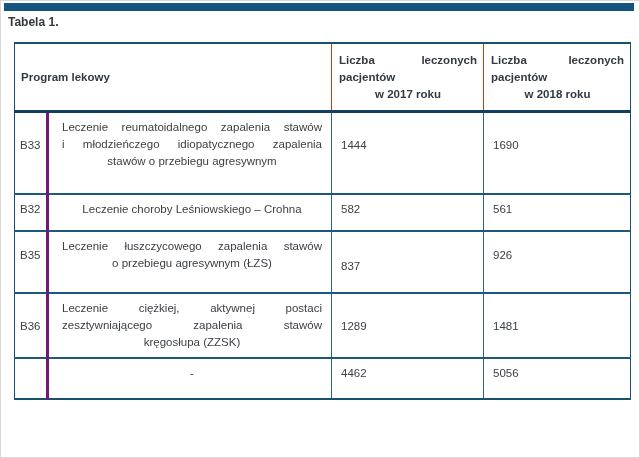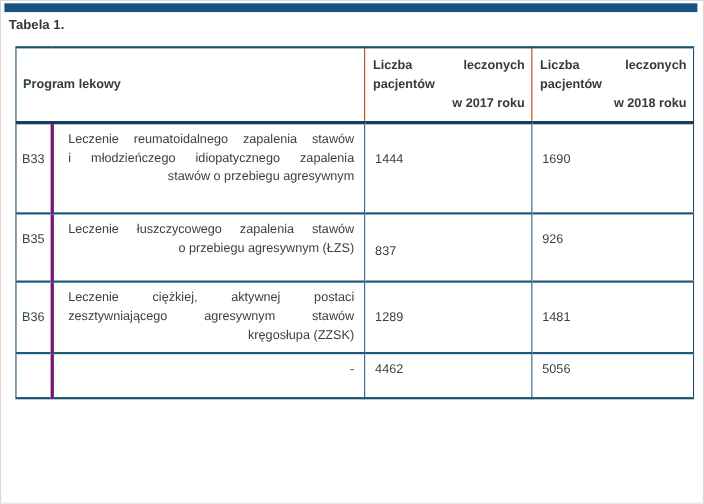--- a/index.html
+++ b/index.html
@@ -71,21 +71,21 @@
   .data-table td.desc {
     border-left: 3px solid #701a75;
     padding: 6px 9px 0 13px;
   }
   .data-table td.num {
     border-left: 1px solid #2a647f;
     padding-left: 9px;
   }
   
   .jline { text-align: justify; text-align-last: justify; }
-  .lline { text-align: right; }
+  .lline { text-align: center; }
 </style>
 </head>
 <body>
 
 <div class="screen">
   <div class="accent-bar" style="background: rgb(21, 84, 127);"></div>
   <div class="page-title">Tabela 1.</div>
 
   <table class="data-table">
     <colgroup>
@@ -113,34 +113,42 @@
         <tr style="height: 82px;">
           <td class="code" style="padding-top: 24px;">B33</td>
           <td class="desc">
             <div class="jline">Leczenie reumatoidalnego zapalenia stawów</div>
             <div class="jline">i młodzieńczego idiopatycznego zapalenia</div>
             <div class="lline">stawów o przebiegu agresywnym</div>
           </td>
           <td class="num" style="padding-top: 24px;">1444</td>
           <td class="num" style="padding-top: 24px;">1690</td>
         </tr>
+        <tr style="height: 37px;">
+          <td class="code" style="padding-top: 6px;">B32</td>
+          <td class="desc">
+            <div class="lline">Leczenie choroby Leśniowskiego – Crohna</div>
+          </td>
+          <td class="num" style="padding-top: 6px;">582</td>
+          <td class="num" style="padding-top: 6px;">561</td>
+        </tr>
         <tr style="height: 62px;">
           <td class="code" style="padding-top: 15px;">B35</td>
           <td class="desc">
             <div class="jline">Leczenie łuszczycowego zapalenia stawów</div>
             <div class="lline">o przebiegu agresywnym (ŁZS)</div>
           </td>
           <td class="num" style="padding-top: 26px;">837</td>
           <td class="num" style="padding-top: 15px;">926</td>
         </tr>
         <tr style="height: 65px;">
           <td class="code" style="padding-top: 24px;">B36</td>
           <td class="desc">
             <div class="jline">Leczenie ciężkiej, aktywnej postaci</div>
-            <div class="jline">zesztywniającego agresywnym stawów</div>
+            <div class="jline">zesztywniającego zapalenia stawów</div>
             <div class="lline">kręgosłupa (ZZSK)</div>
           </td>
           <td class="num" style="padding-top: 24px;">1289</td>
           <td class="num" style="padding-top: 24px;">1481</td>
         </tr>
         <tr style="height: 41px;">
           <td class="code" style="padding-top: 6px;"></td>
           <td class="desc">
             <div class="lline">-</div>
           </td>

